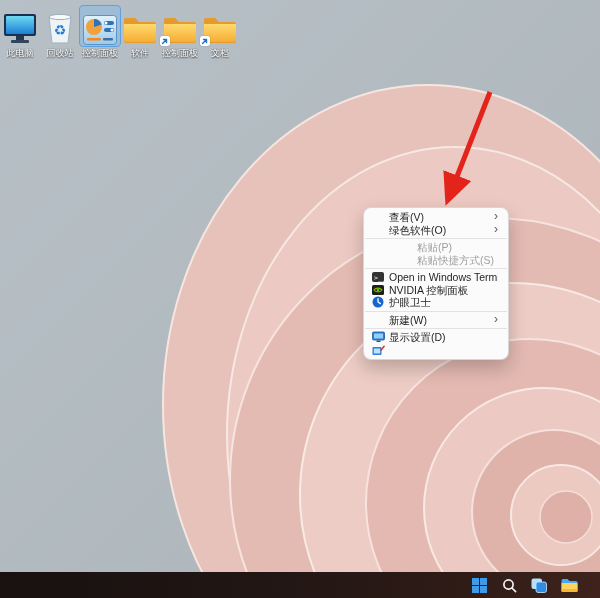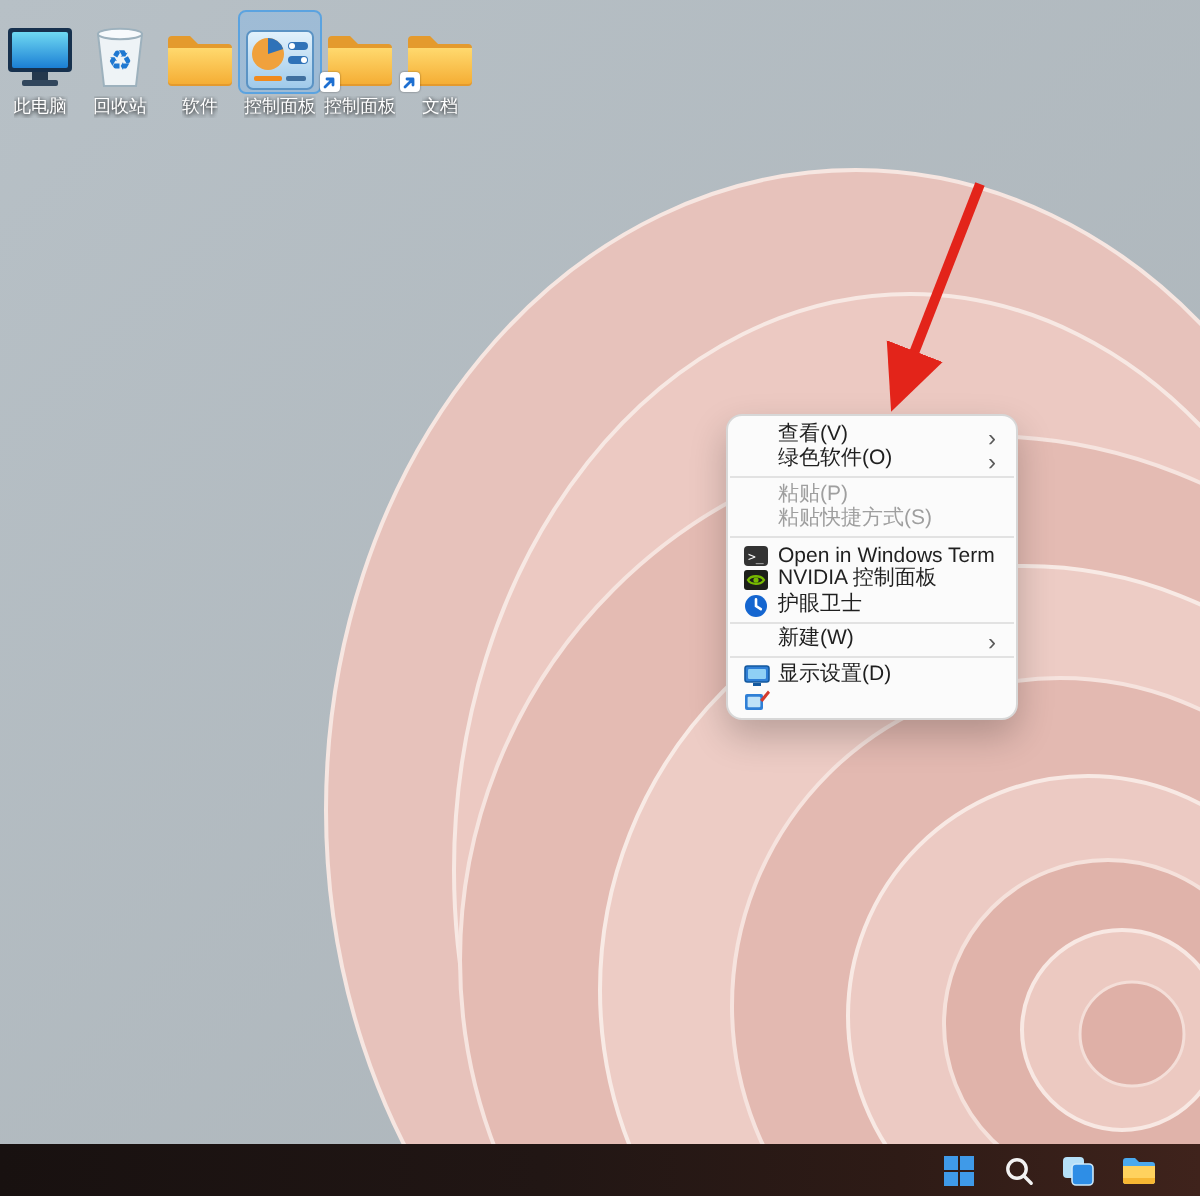--- a/index.html
+++ b/index.html
@@ -29,24 +29,24 @@
   }
   
   .arrow-overlay{position:absolute;inset:0;z-index:6;pointer-events:none;}
   
   .context-menu{
     position:absolute;left:363px;top:207px;width:146px;z-index:5;box-sizing:border-box;
     background:#fbfbfb;border:1px solid rgba(0,0,0,.14);border-radius:8px;
     box-shadow:0 8px 18px rgba(0,0,0,.22);padding:3px 0;
   }
   .menu-item{
-    display:flex;align-items:flex-end;height:12.5px;padding:0 7px 0 5px;margin:0 3px;border-radius:4px;
+    display:flex;align-items:flex-start;height:12.5px;padding:0 7px 0 5px;margin:0 3px;border-radius:4px;
     font-size:10.5px;color:#1f1f1f;cursor:default;white-space:nowrap;
   }
-  .menu-item.disabled{color:#9f9f9f;}
+  .menu-item.disabled{color:#9f9f9f;gap:28px;}
   .mi-icon{width:14px;height:12px;margin-right:3px;display:flex;align-items:center;justify-content:flex-start;flex:none;}
   .mi-icon svg{display:block;}
   .mi-label{flex:1;overflow:hidden;}
   .mi-chevron{flex:none;color:#5a5a5a;font-size:12px;line-height:10px;margin-left:4px;}
   .menu-sep{height:1px;background:#e2e2e2;margin:2px 1px;}
   
   .taskbar{
     position:absolute;left:0;bottom:0;width:600px;height:26px;z-index:4;
     background:linear-gradient(90deg,#181110 0%,#211614 45%,#2e1b16 75%,#3f231c 100%);
   }
@@ -101,35 +101,20 @@
     <div class="d-icon">
       <div class="d-graphic">
         <svg width="30" height="34" viewBox="0 0 30 34">
           <path d="M4 6 L26 6 L23 32 L7 32 Z" fill="#eef3f6" stroke="#9db1bd" stroke-width="1"></path>
           <ellipse cx="15" cy="6" rx="11" ry="2.6" fill="#f7fafc" stroke="#9db1bd" stroke-width="1"></ellipse>
           <text x="15" y="24" font-size="14" text-anchor="middle" fill="#1f78d1">♻</text>
         </svg>
       </div>
       <div class="d-label">回收站</div>
     </div>
-    <div class="d-icon">
-      <div class="d-graphic">
-        <svg width="36" height="30" viewBox="0 0 36 30">
-          <defs>
-            <linearGradient id="fl" x1="0" y1="0" x2="0" y2="1">
-              <stop offset="0" stop-color="#ffd96e"></stop>
-              <stop offset="1" stop-color="#f5ae35"></stop>
-            </linearGradient>
-          </defs>
-          <path d="M2 5 a2 2 0 0 1 2-2 h9 l4 4 h15 a2 2 0 0 1 2 2 v17 a2 2 0 0 1 -2 2 H4 a2 2 0 0 1 -2-2 Z" fill="#e49a2d"></path>
-          <path d="M2 9 h32 v16 a2 2 0 0 1 -2 2 H4 a2 2 0 0 1 -2-2 Z" fill="url(#fl)"></path>
-        </svg>
-      </div>
-      <div class="d-label">软件</div>
-    </div>
     <div class="d-icon selected">
       <div class="d-graphic">
         <svg width="34" height="30" viewBox="0 0 34 30">
           <defs>
             <linearGradient id="cp" x1="0" y1="0" x2="0" y2="1">
               <stop offset="0" stop-color="#e3f2fc"></stop>
               <stop offset="1" stop-color="#9ec9ea"></stop>
             </linearGradient>
           </defs>
           <rect x="0.5" y="0.5" width="33" height="29" rx="3" fill="url(#cp)" stroke="#5b93c4"></rect>
@@ -150,20 +135,35 @@
         <svg width="36" height="30" viewBox="0 0 36 30">
           <defs>
             <linearGradient id="fl" x1="0" y1="0" x2="0" y2="1">
               <stop offset="0" stop-color="#ffd96e"></stop>
               <stop offset="1" stop-color="#f5ae35"></stop>
             </linearGradient>
           </defs>
           <path d="M2 5 a2 2 0 0 1 2-2 h9 l4 4 h15 a2 2 0 0 1 2 2 v17 a2 2 0 0 1 -2 2 H4 a2 2 0 0 1 -2-2 Z" fill="#e49a2d"></path>
           <path d="M2 9 h32 v16 a2 2 0 0 1 -2 2 H4 a2 2 0 0 1 -2-2 Z" fill="url(#fl)"></path>
         </svg>
+      </div>
+      <div class="d-label">软件</div>
+    </div>
+    <div class="d-icon">
+      <div class="d-graphic">
+        <svg width="36" height="30" viewBox="0 0 36 30">
+          <defs>
+            <linearGradient id="fl" x1="0" y1="0" x2="0" y2="1">
+              <stop offset="0" stop-color="#ffd96e"></stop>
+              <stop offset="1" stop-color="#f5ae35"></stop>
+            </linearGradient>
+          </defs>
+          <path d="M2 5 a2 2 0 0 1 2-2 h9 l4 4 h15 a2 2 0 0 1 2 2 v17 a2 2 0 0 1 -2 2 H4 a2 2 0 0 1 -2-2 Z" fill="#e49a2d"></path>
+          <path d="M2 9 h32 v16 a2 2 0 0 1 -2 2 H4 a2 2 0 0 1 -2-2 Z" fill="url(#fl)"></path>
+        </svg>
         <span class="shortcut-arrow">
           <svg width="8" height="8" viewBox="0 0 8 8">
             <path d="M1.5 6.5 L5.5 2.5 M5.5 2.5 H2.5 M5.5 2.5 V5.5" stroke="#1d6fd1" stroke-width="1.4" fill="none" stroke-linecap="round" stroke-linejoin="round"></path>
           </svg>
         </span>
       </div>
       <div class="d-label">控制面板</div>
     </div>
     <div class="d-icon">
       <div class="d-graphic">

